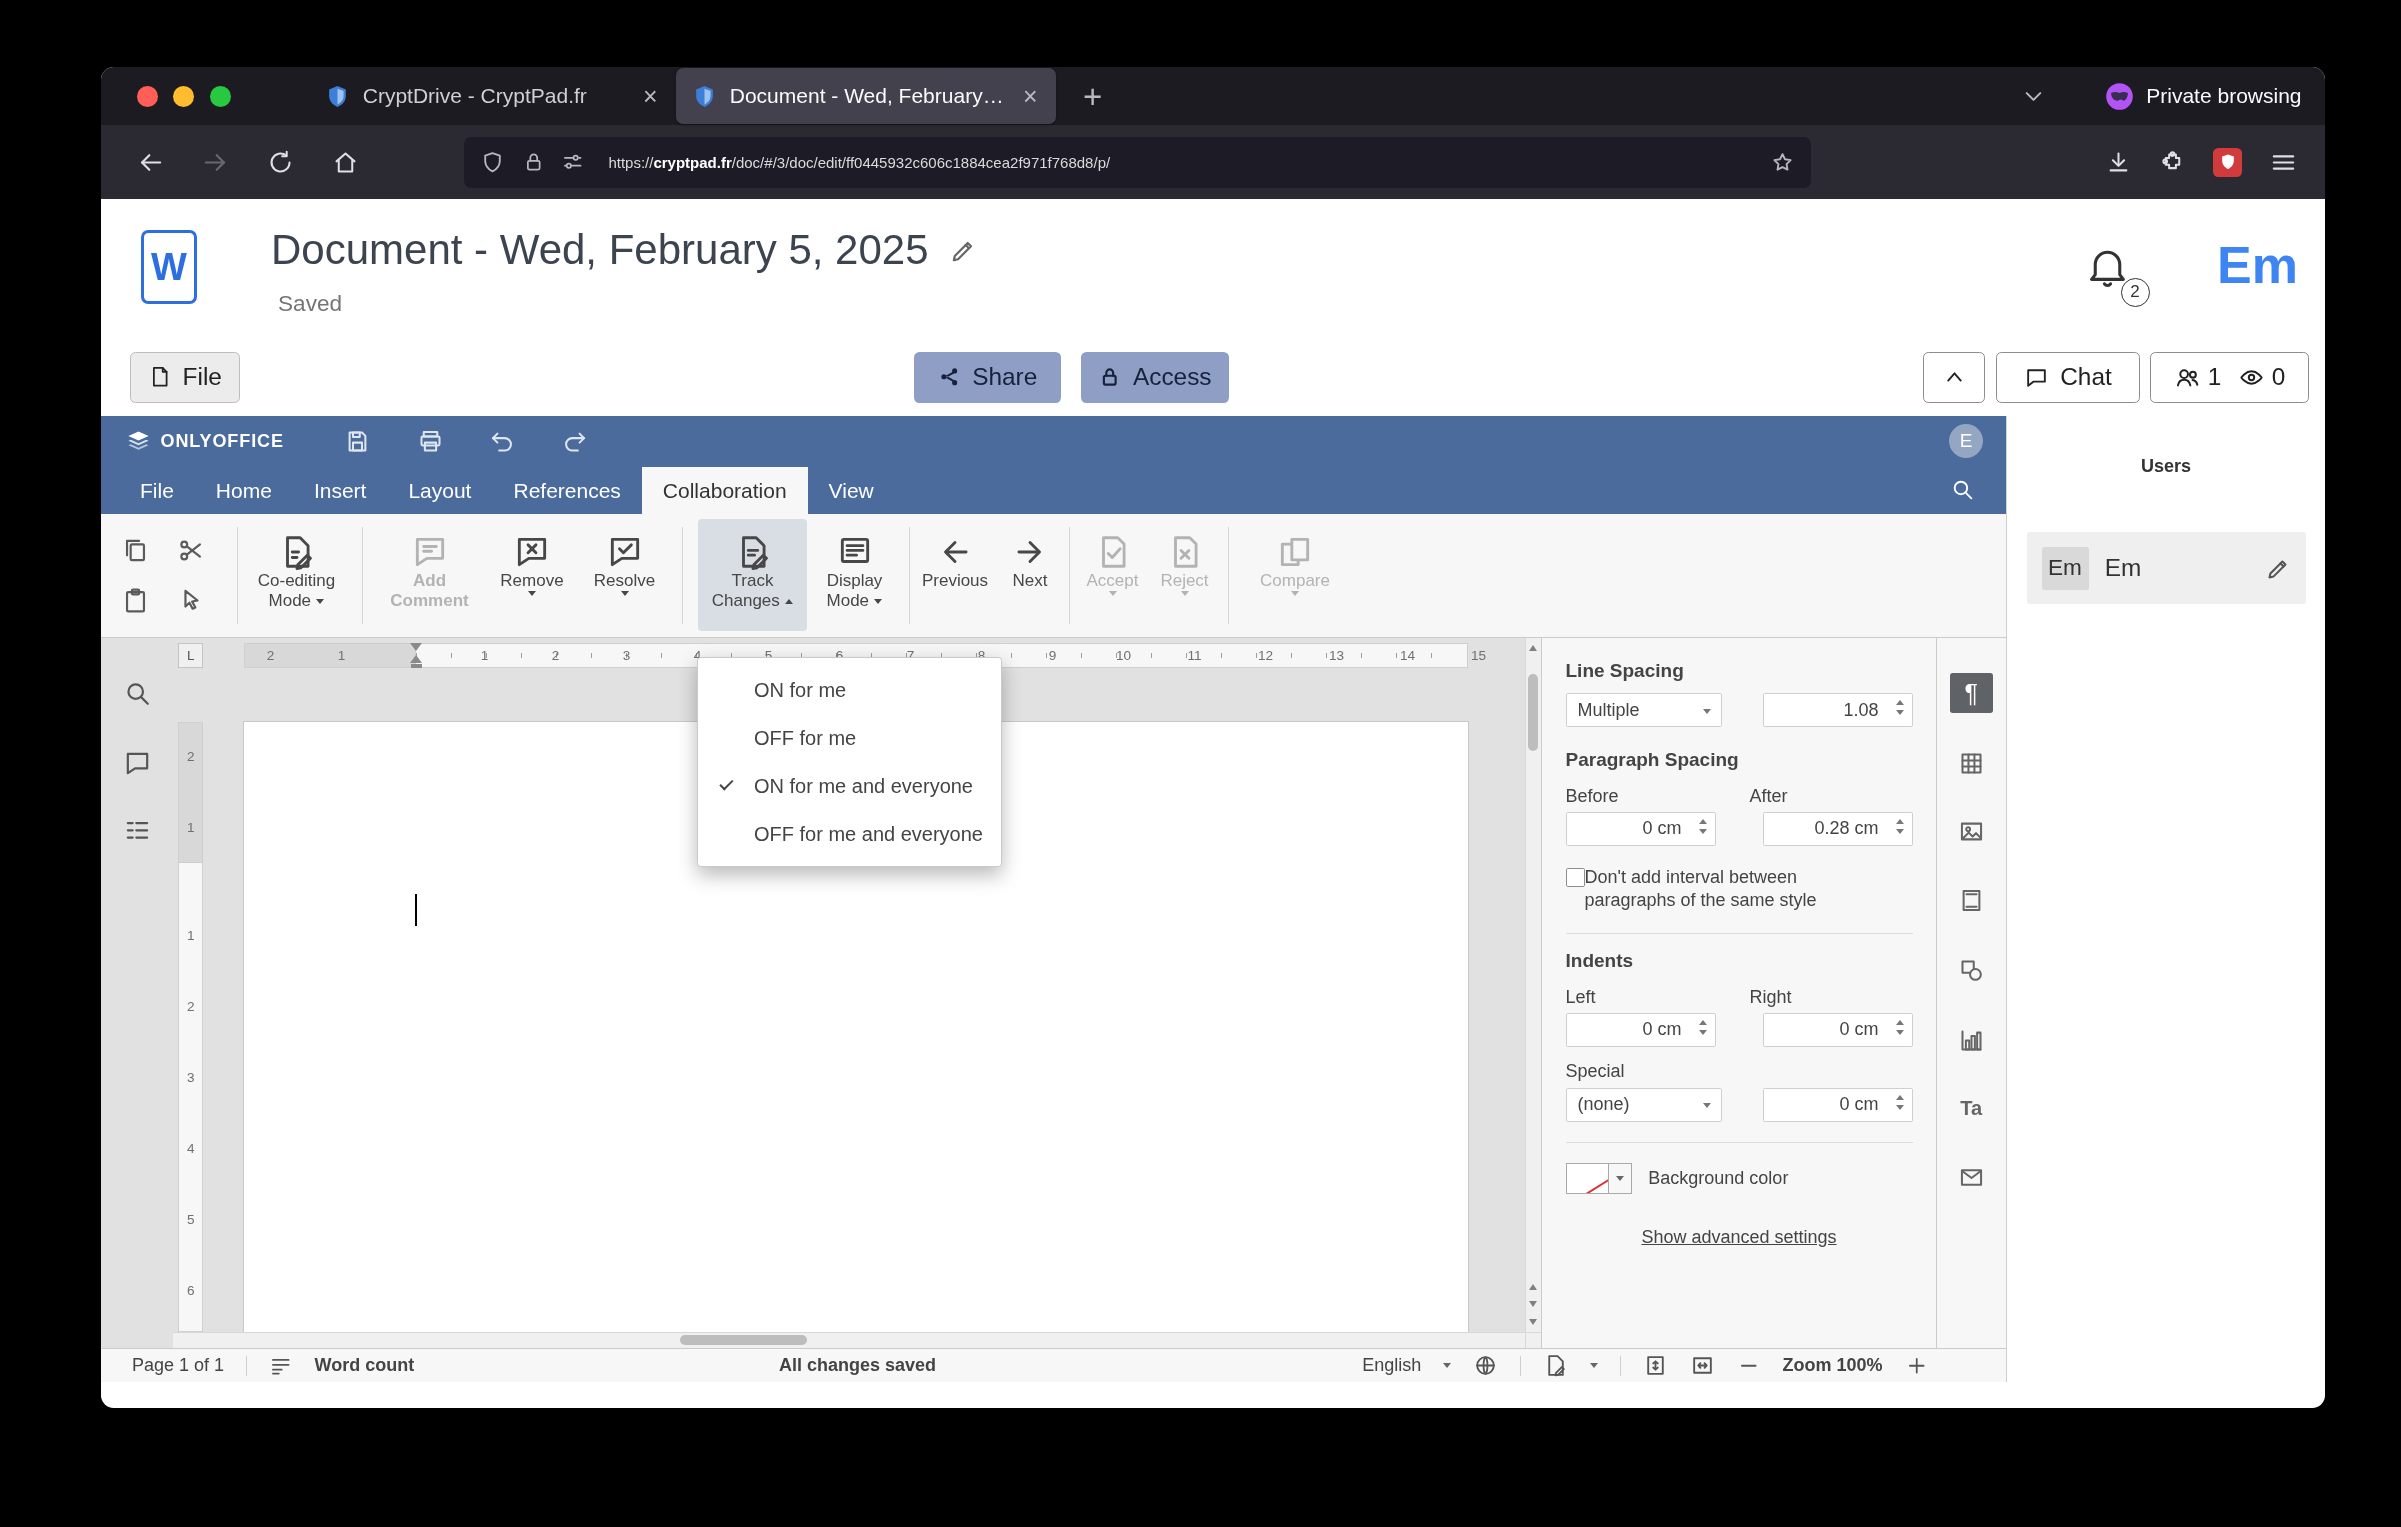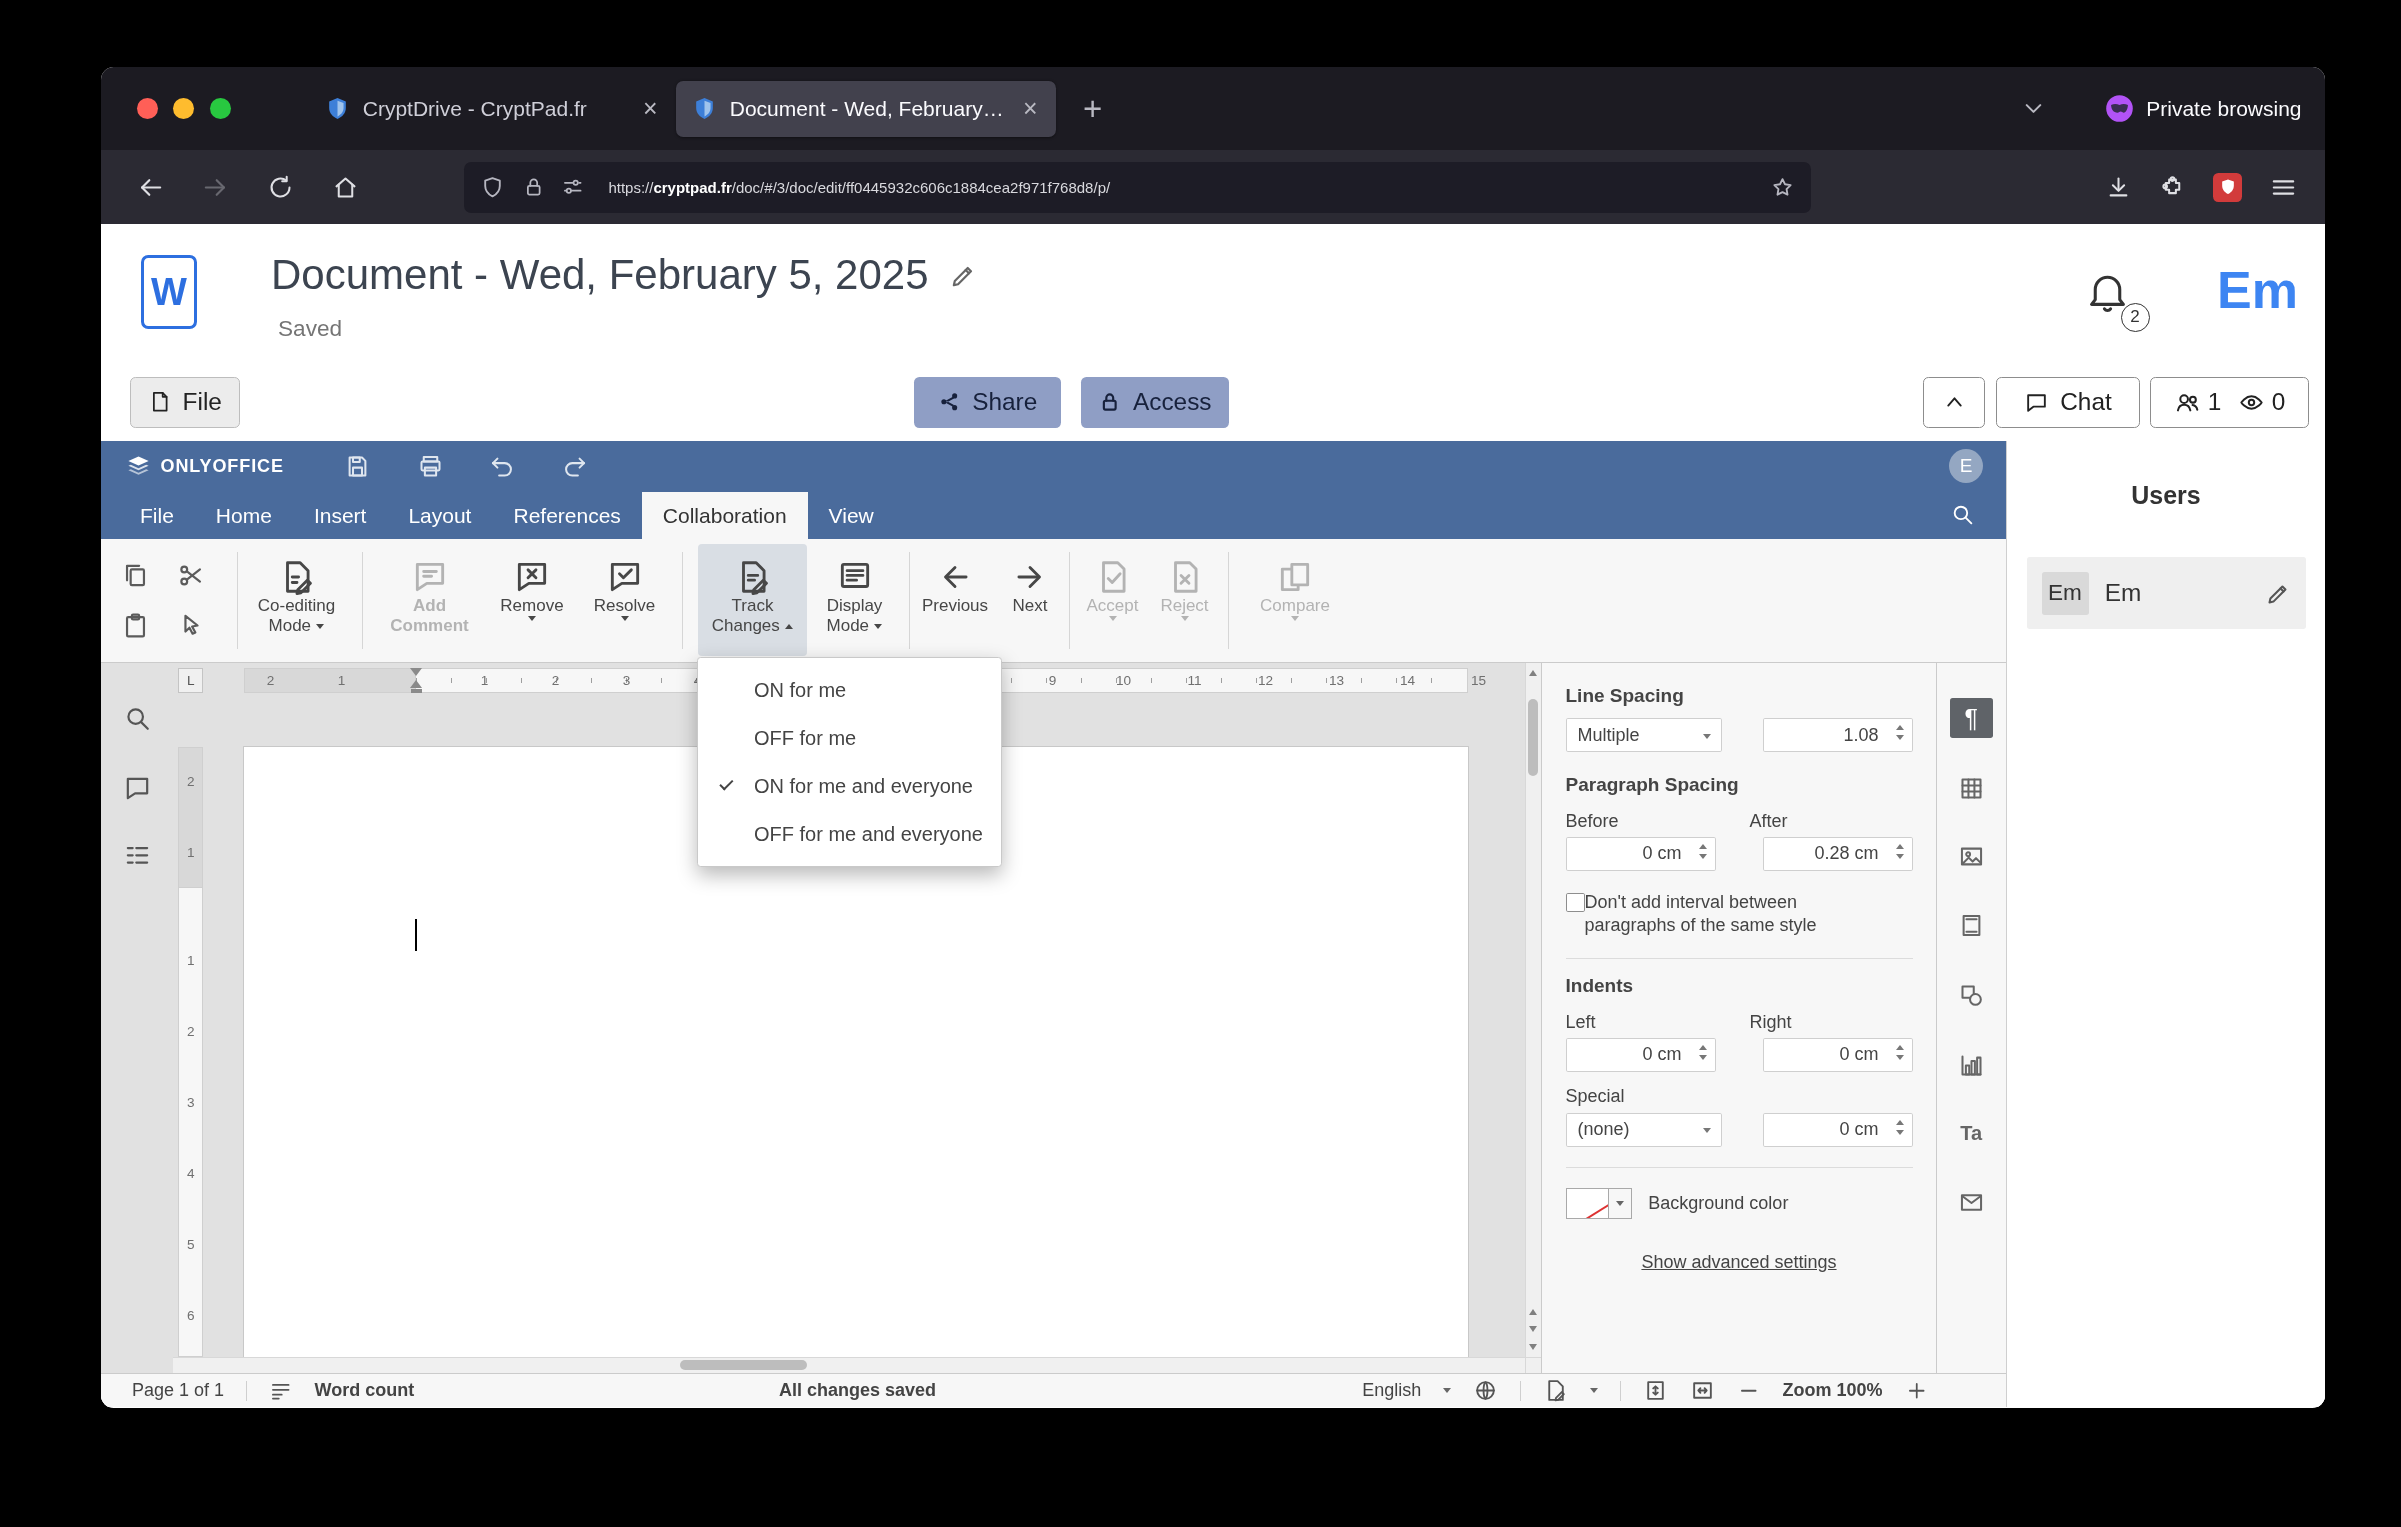--- a/index.html
+++ b/index.html
@@ -5,21 +5,21 @@
   html,body{margin:0;padding:0;background:#000;width:2401px;height:1527px;overflow:hidden;
     font-family:"Liberation Sans", sans-serif; -webkit-font-smoothing:antialiased;}
   *{box-sizing:border-box;}
   svg{display:block;}
   .st{stroke:currentColor;fill:none;stroke-width:1.8;stroke-linecap:round;stroke-linejoin:round;}
 
   .window{position:absolute;left:101px;top:67px;width:2224px;height:1341px;border-radius:12.7px;
     overflow:hidden;background:#fff;box-shadow:0 18px 54px rgba(0,0,0,.6);}
 
   
-  .tabbar{height:83px;background:#1c1b22;display:flex;align-items:center;padding:0 23.5px 0 36px;color:#cfcfd8;}
+  .tabbar{height:58px;background:#1c1b22;display:flex;align-items:center;padding:0 23.5px 0 36px;color:#cfcfd8;}
   .lights{display:flex;gap:15.4px;margin-right:78px;}
   .light{width:21px;height:21px;border-radius:50%;}
   .l-red{background:#ff5f57}.l-yellow{background:#febc2e}.l-green{background:#28c840}
   .tab{display:flex;align-items:center;gap:12.7px;height:56px;border-radius:7.2px;padding:0 14.5px 0 16.3px;
     width:367px;font-size:21px;color:#cfcfd8;}
   .tab.active{background:#42414d;color:#fbfbfe;width:380px;box-shadow:0 0.9px 2.7px rgba(0,0,0,.4);}
   .tab .t-title{flex:1;white-space:nowrap;overflow:hidden;text-overflow:ellipsis;}
   .tab .t-close{font-size:25px;color:#b9b9c2;line-height:1;padding:0 3.6px;}
   .newtab{font-size:33px;color:#b9b9c2;margin-left:16.3px;padding:0 11px;line-height:1;}
   .tab-right{margin-left:auto;display:flex;align-items:center;gap:58px;}
@@ -174,21 +174,21 @@
   
   .statusbar{height:34px;background:#f7f7f7;border-top:0.9px solid #cbcbcb;position:relative;font-size:18px;color:#444;}
   .sb-left{position:absolute;left:31px;top:0;height:33px;display:flex;align-items:center;gap:22px;}
   .sb-center{position:absolute;left:678px;top:0;height:33px;display:flex;align-items:center;}
   .sb-right{position:absolute;right:78px;top:0;height:33px;display:flex;align-items:center;gap:22px;}
   .sb-div{width:0.9px;height:20px;background:#cfcfcf;}
   .sb-ic{color:#555;display:flex;align-items:center;}
   .sb-chv{width:0;height:0;border-left:4.5px solid transparent;border-right:4.5px solid transparent;border-top:5.4px solid #666;}
 
   
-  .users-title{position:absolute;left:0;right:0;top:40px;text-align:center;font-size:25px;font-weight:bold;color:#333;}
+  .users-title{position:absolute;left:0;right:0;top:40px;text-align:center;font-size:18px;font-weight:bold;color:#333;}
   .user-card{position:absolute;left:20px;top:116px;width:279px;height:72px;background:#efefef;border-radius:2.7px;
     display:flex;align-items:center;padding:0 14.5px;}
   .user-badge{width:47px;height:43px;background:#d9d9d9;border-radius:2.7px;display:flex;align-items:center;justify-content:center;
     font-size:22.6px;color:#333;}
   .user-name{margin-left:16.3px;font-size:24.4px;color:#333;flex:1;}
 </style>
 </head>
 <body>
 
 <div class="window">

